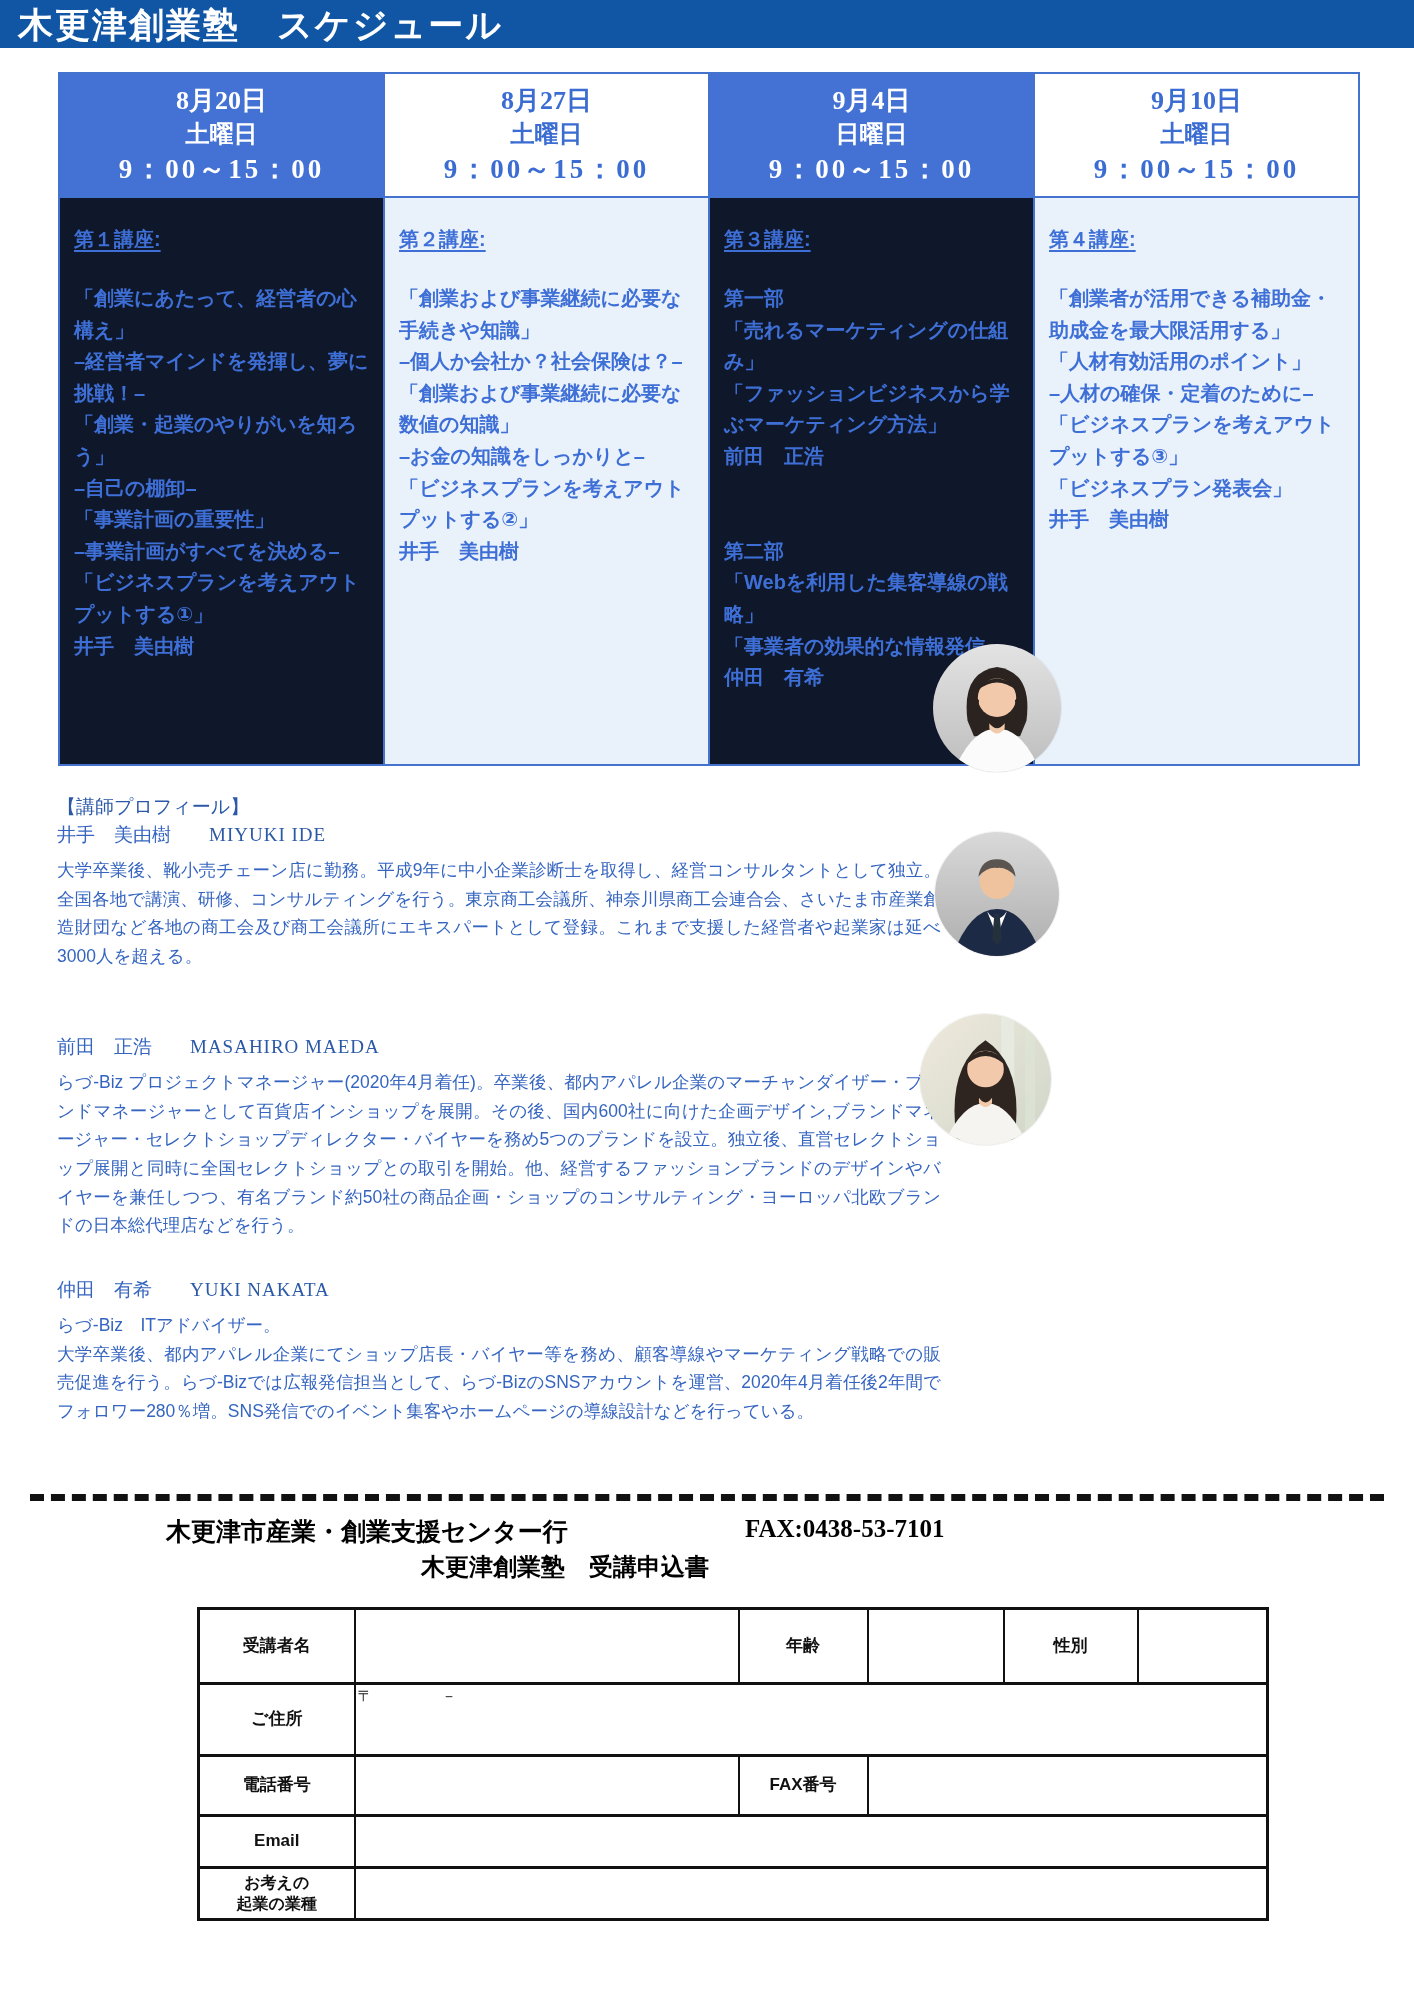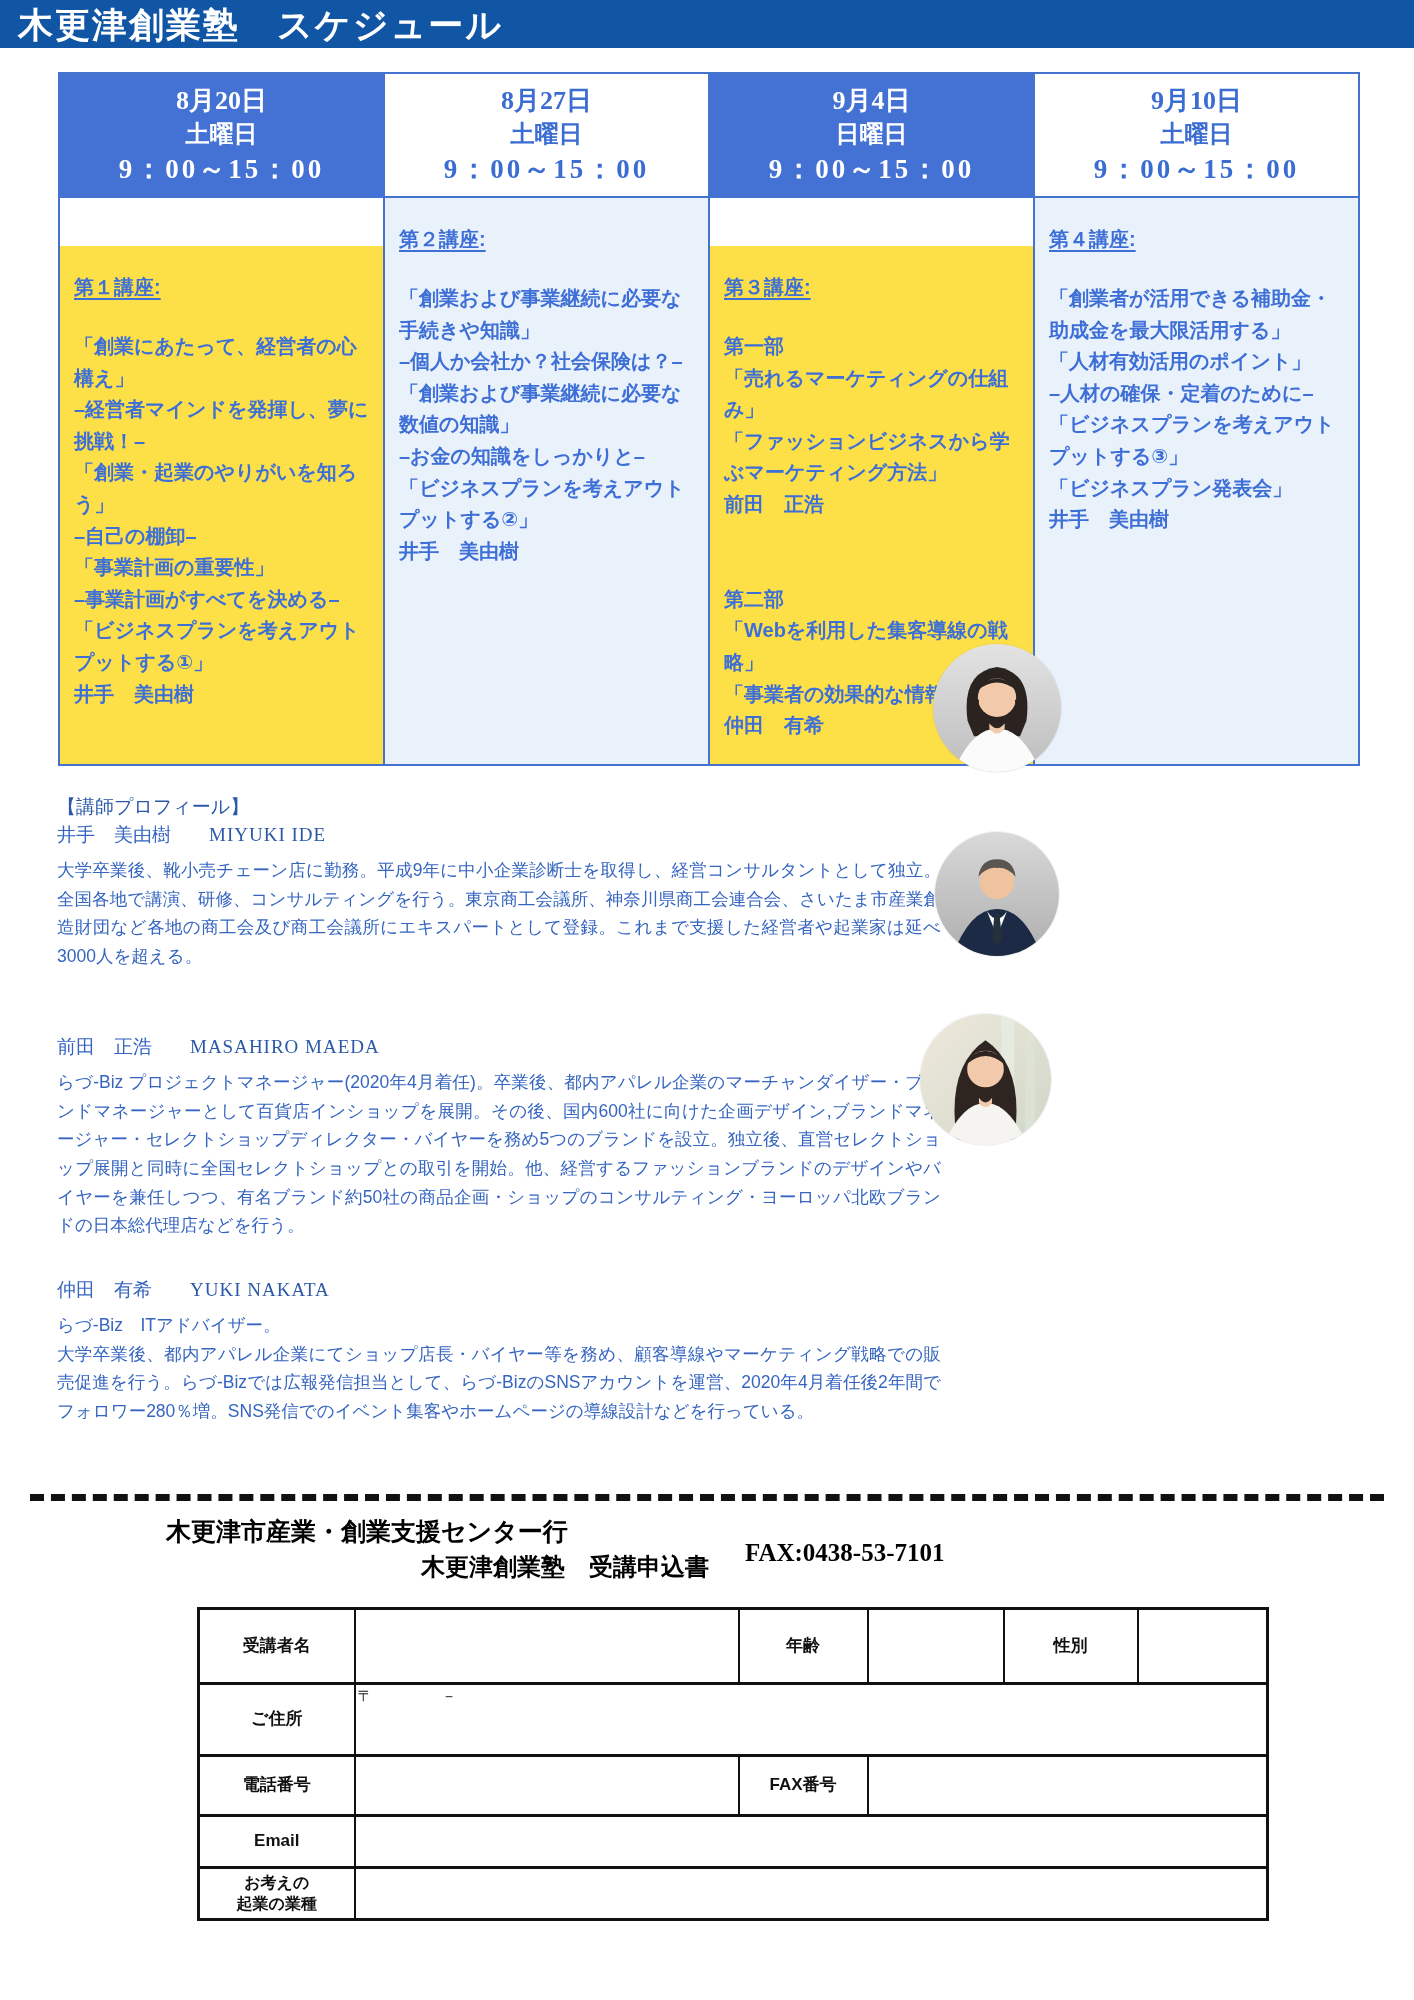--- a/index.html
+++ b/index.html
@@ -18,21 +18,21 @@
   .col:first-child{border-left:none;}
   .col .head{height:124px;flex:0 0 124px;display:flex;flex-direction:column;justify-content:center;align-items:center;
              text-align:center;font-family:"Liberation Serif","DejaVu Serif",serif;font-weight:bold;
              border-bottom:2px solid #4472cf;box-sizing:border-box;}
   .col.odd  .head{background:#4472d4;color:#ffffff;align-items:center;}
   .col.even .head{background:#ffffff;color:#3a6cd2;}
   .head .date{font-size:26px;line-height:1.35;}
   .head .day{font-size:24px;line-height:1.35;}
   .head .time{font-size:27px;line-height:1.35;letter-spacing:3px;white-space:nowrap;}
   .col .bodycell{flex:1 1 auto;padding:28px 10px 10px 14px;box-sizing:border-box;}
-  .col.odd  .bodycell{background:#fde047;margin-top:48px;}
+  .col.odd  .bodycell{background:#0f172a;}
   .col.even .bodycell{background:#e9f1fb;}
   .course-label{color:#3e6fd6;font-size:20px;font-weight:bold;text-decoration:underline;
                 text-underline-offset:4px;margin-bottom:30px;}
   .course-text{color:#3e6fd6;font-size:20px;font-weight:bold;line-height:1.58;white-space:pre-line;
                word-break:break-all;}
 
   
   .profiles-heading{position:absolute;left:57px;top:794px;color:#2b59a8;font-size:19px;}
   .profile{position:absolute;left:57px;width:884px;}
   .profile.p1{top:822px;}
@@ -47,21 +47,21 @@
   .avatar svg{display:block;width:100%;height:100%;}
   .avatar.a1{left:933px;top:644px;width:128px;height:128px;}
   .avatar.a2{left:935px;top:832px;width:124px;height:124px;}
   .avatar.a3{left:920px;top:1014px;width:131px;height:131px;}
 
   
   .divider{position:absolute;left:30px;top:1494px;width:1354px;height:0;border-top:7px dashed #111111;}
   .addressee{position:absolute;left:166px;top:1515px;font-family:"Liberation Serif","DejaVu Serif",serif;
              font-weight:bold;font-size:25px;color:#000000;}
   .faxline{position:absolute;left:745px;top:1515px;font-family:"Liberation Serif","DejaVu Serif",serif;
-           font-weight:bold;font-size:25px;color:#000000;margin-top:24px;}
+           font-weight:bold;font-size:25px;color:#000000;}
   .form-title{position:absolute;left:0;top:1551px;width:1130px;text-align:center;
               font-family:"Liberation Serif","DejaVu Serif",serif;font-weight:bold;font-size:24px;color:#000000;}
   table.form{position:absolute;left:197px;top:1607px;width:1069px;height:311px;border-collapse:collapse;
              table-layout:fixed;border:3px solid #111111;}
   table.form td{border:2px solid #111111;box-sizing:border-box;padding:2px;}
   table.form tr{border-top:3px solid #111111;border-bottom:3px solid #111111;}
   td.lbl{text-align:center;vertical-align:middle;font-weight:bold;font-size:17px;color:#111111;white-space:pre-line;line-height:1.3;margin-left:34px;}
   td.blank{background:#ffffff;}
   td.postal{vertical-align:top;text-align:left;font-size:15px;color:#111111;padding:8px 0 0 14px;letter-spacing:6px;}
 </style>

